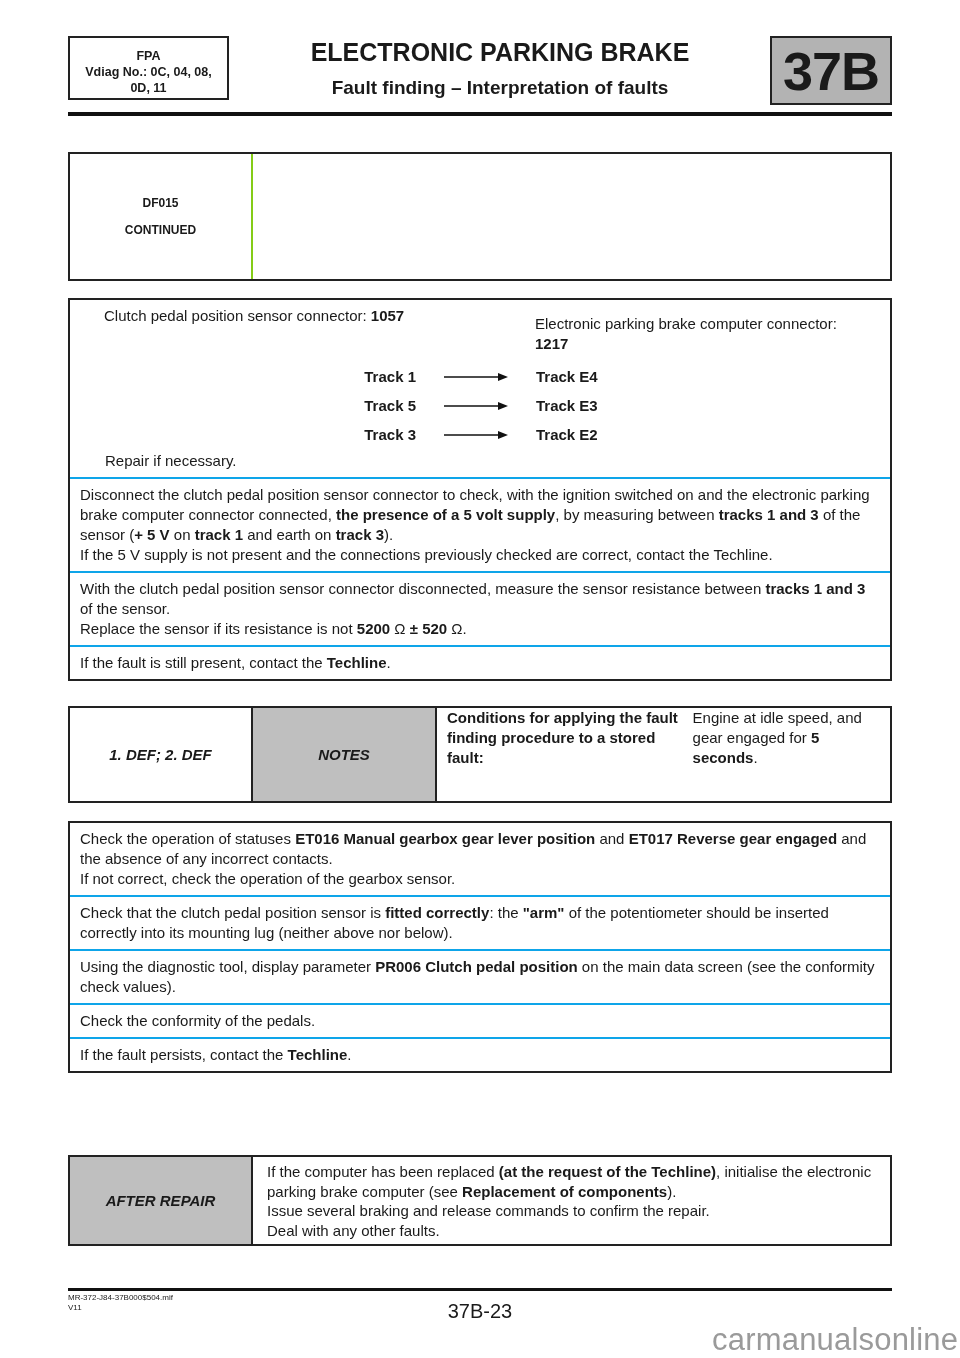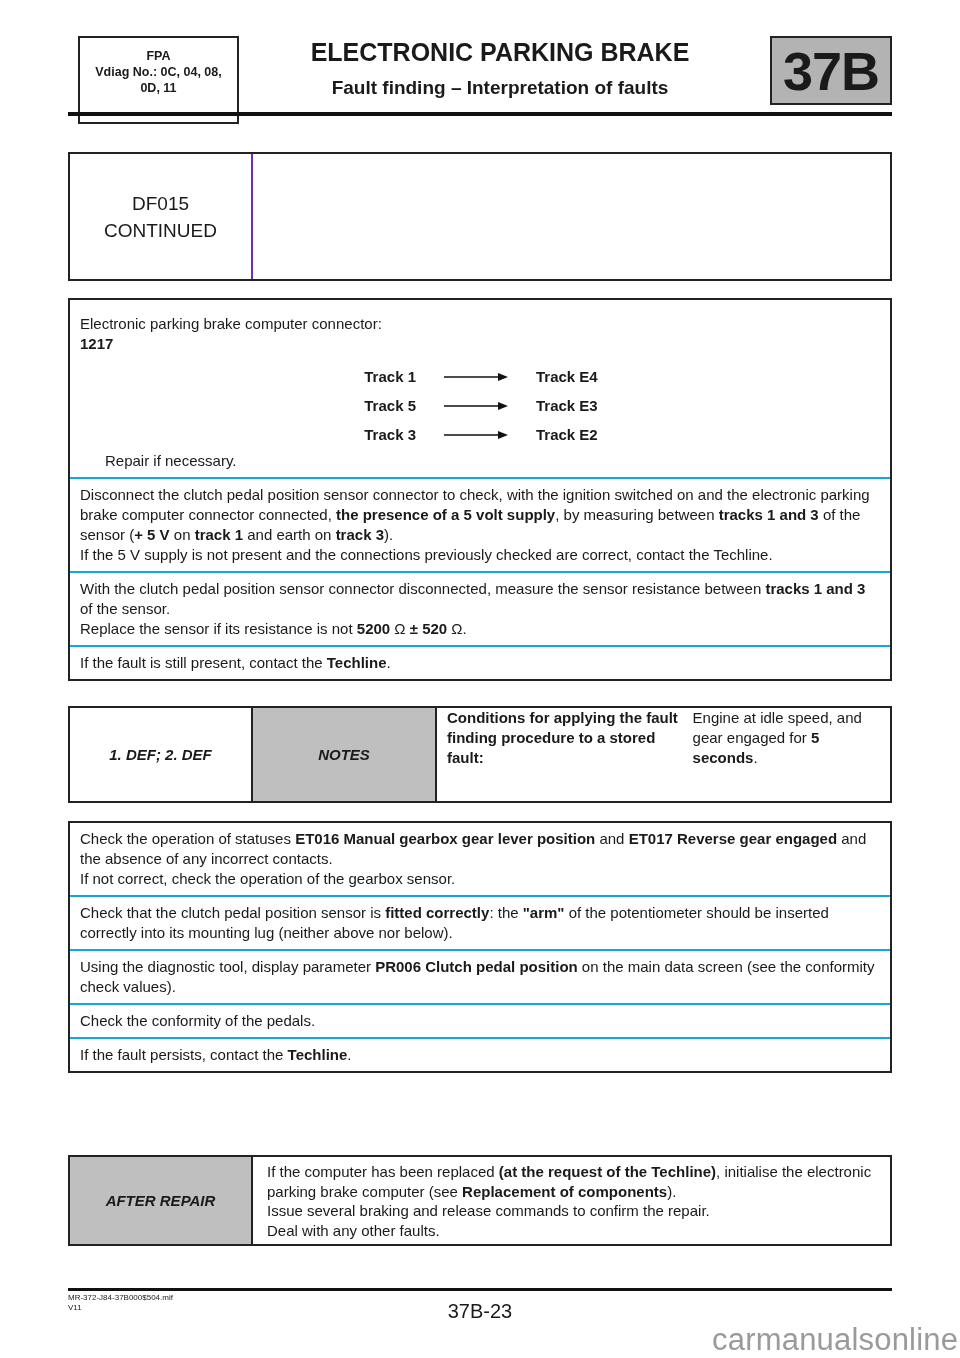--- a/index.html
+++ b/index.html
@@ -1,33 +1,33 @@
 <!DOCTYPE html>
 <html><head>
 <meta charset="utf-8">
 <style>
   * { box-sizing: border-box; margin: 0; padding: 0; }
   html, body { width: 960px; height: 1358px; background: #ffffff; }
   body { position: relative; font-family: "Liberation Sans", sans-serif; color: #1a1a1a; font-size: 15px; overflow: hidden; }
   b { font-weight: bold; }
 
   
-  .hdr-left { position: absolute; left: 68px; top: 36px; width: 161px; height: 88px; border: 2px solid #222; text-align: center; font-size: 12.5px; font-weight: bold; line-height: 16px; padding-top: 10px; margin-left: 10px; }
+  .hdr-left { position: absolute; left: 68px; top: 36px; width: 161px; height: 64px; border: 2px solid #222; text-align: center; font-size: 12.5px; font-weight: bold; line-height: 16px; padding-top: 10px; }
   .hdr-title { position: absolute; left: 240px; top: 38px; width: 520px; text-align: center; font-weight: bold; font-size: 25px; letter-spacing: 0px; }
   .hdr-sub { position: absolute; left: 240px; top: 77px; width: 520px; text-align: center; font-weight: bold; font-size: 19px; }
   .hdr-code { position: absolute; left: 770px; top: 36px; width: 122px; height: 69px; background: #b3b3b3; border: 2px solid #222; text-align: center; font-weight: bold; font-size: 54px; line-height: 66px; letter-spacing: -1px; }
   .hdr-rule { position: absolute; left: 68px; top: 112px; width: 824px; height: 4px; background: #111; }
 
   
   .box { position: absolute; left: 68px; width: 824px; border: 2px solid #222; }
   .row { border-top: 2px solid #0ea5e9; padding: 6px 10px; line-height: 20px; font-size: 15px; }
   .row:first-child { border-top: none; }
 
   .df-box { top: 152px; height: 129px; display: flex; }
-  .df-left { width: 183px; border-right: 2px solid #6d28d9; display: flex; flex-direction: column; justify-content: center; align-items: center; font-weight: normal; font-size: 19px; line-height: 27px; }
+  .df-left { width: 183px; border-right: 2px solid #84cc16; display: flex; flex-direction: column; justify-content: center; align-items: center; font-weight: bold; font-size: 12px; line-height: 27px; }
   .df-right { flex: 1; }
 
   .conn-box { top: 298px; }
   .conn-head { display: flex; padding: 6px 10px 0 10px; }
   .conn-head .c1 { width: 455px; padding-left: 24px; line-height: 20px; }
   .conn-head .c2 { flex: 1; line-height: 20px; margin-top: 8px; }
   .tracks { margin-top: 8px; }
   .track { display: flex; align-items: center; height: 29px; font-weight: bold; }
   .track .tl { width: 346px; text-align: right; }
   .track .arr { width: 120px; display: flex; justify-content: center; }
@@ -68,20 +68,23 @@
   <div class="df-left">
     <div>DF015</div>
     <div>CONTINUED</div>
   </div>
   <div class="df-right"></div>
 </div>
 
 <div class="box conn-box">
   <div>
     <div class="conn-head">
+      <div class="c1">
+        <span>Clutch pedal position sensor connector: </span><b>1057</b>
+      </div>
       <div class="c2">
         <div>Electronic parking brake computer connector:</div>
         <b>1217</b>
       </div>
     </div>
     <div class="tracks">
       <div class="track">
         <span class="tl">Track 1</span>
         <span class="arr">
             <svg width="64" height="10" viewBox="0 0 64 10">

